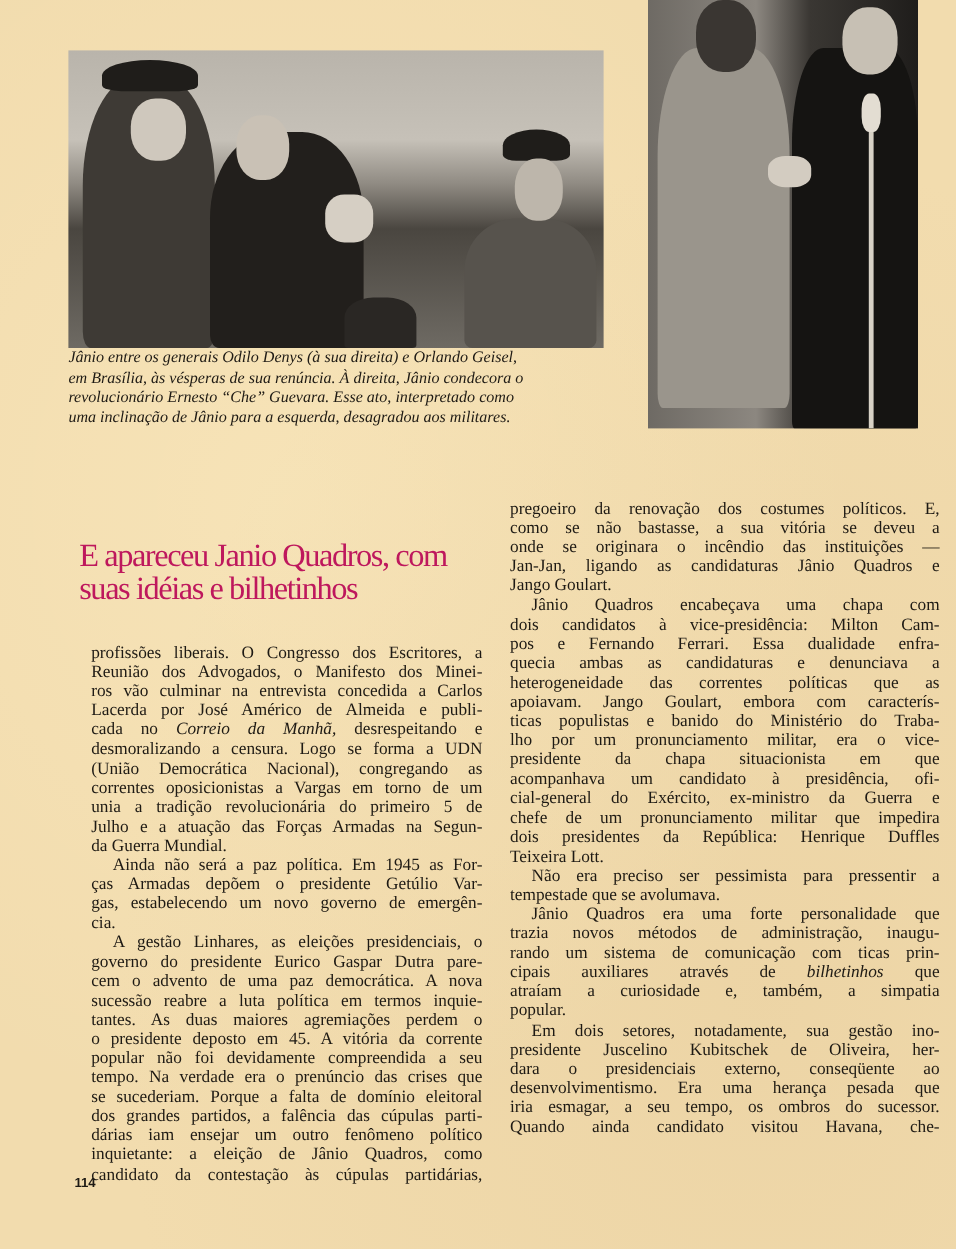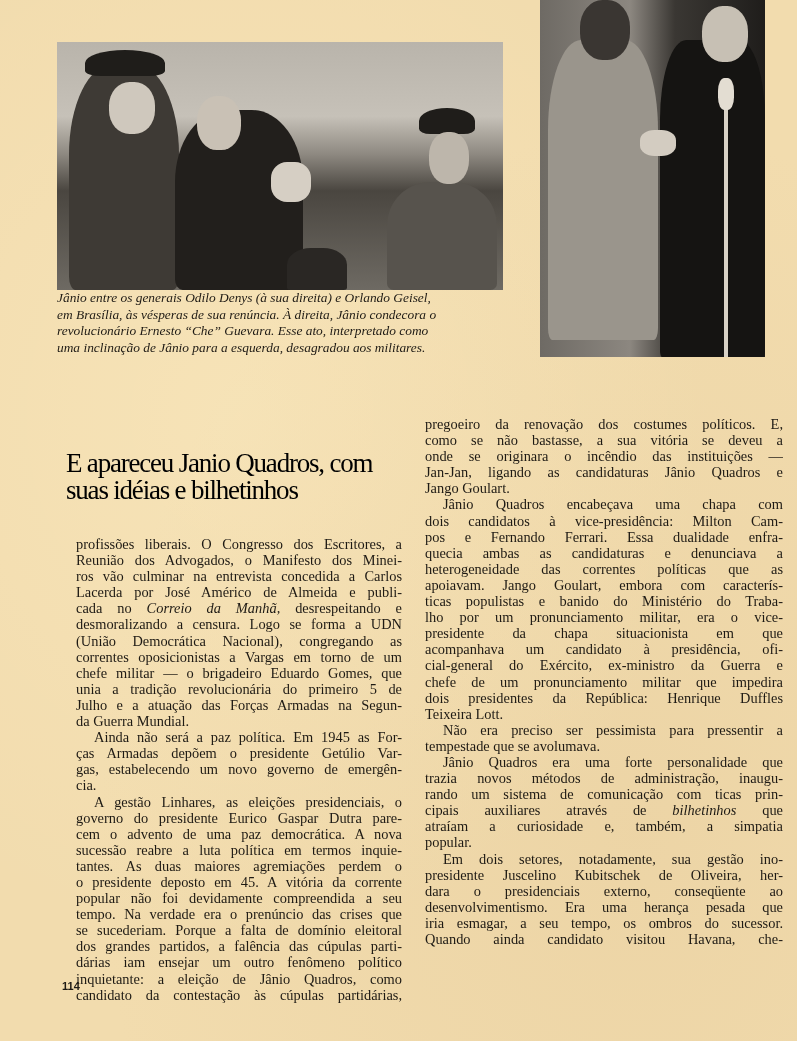--- a/index.html
+++ b/index.html
@@ -28,21 +28,21 @@
   .cap {
     position: absolute; left: 57px; top: 290px; width: 450px;
     font-style: italic; font-size: 13.4px; line-height: 16.5px;
     text-align: justify;
   }
   .cap span { display: block; white-space: nowrap; }
   .headline {
     position: absolute; left: 66px; top: 450px; width: 340px;
     font-family: "Liberation Serif", serif;
     font-size: 27px; line-height: 27px; letter-spacing: -1.2px;
-    color: #000000;
+    color: #be185d;
   }
   .headline span { display: block; white-space: nowrap; }
   .col {
     position: absolute;
     font-size: 14.4px; line-height: 16.1px;
   }
   #col-left { left: 66px; top: 536px; width: 326px; margin-left: 10px; }
   #col-right { left: 425px; top: 416px; width: 358px; }
   .ln {
     display: block; white-space: nowrap;
@@ -98,21 +98,20 @@
 
 <div id="col-left" class="col">
     <span class="ln">profissões liberais. O Congresso dos Escritores, a</span>
     <span class="ln">Reunião dos Advogados, o Manifesto dos Minei-</span>
     <span class="ln">ros vão culminar na entrevista concedida a Carlos</span>
     <span class="ln">Lacerda por José Américo de Almeida e publi-</span>
     <span class="ln">cada no <em>Correio da Manhã,</em> desrespeitando e</span>
     <span class="ln">desmoralizando a censura. Logo se forma a UDN</span>
     <span class="ln">(União Democrática Nacional), congregando as</span>
     <span class="ln">correntes oposicionistas a Vargas em torno de um</span>
-    <span class="ln">chefe militar — o brigadeiro Eduardo Gomes, que</span>
     <span class="ln">unia a tradição revolucionária do primeiro 5 de</span>
     <span class="ln">Julho e a atuação das Forças Armadas na Segun-</span>
     <span class="ln last">da Guerra Mundial.</span>
     <span class="ln ind">Ainda não será a paz política. Em 1945 as For-</span>
     <span class="ln">ças Armadas depõem o presidente Getúlio Var-</span>
     <span class="ln">gas, estabelecendo um novo governo de emergên-</span>
     <span class="ln last">cia.</span>
     <span class="ln ind">A gestão Linhares, as eleições presidenciais, o</span>
     <span class="ln">governo do presidente Eurico Gaspar Dutra pare-</span>
     <span class="ln">cem o advento de uma paz democrática. A nova</span>

